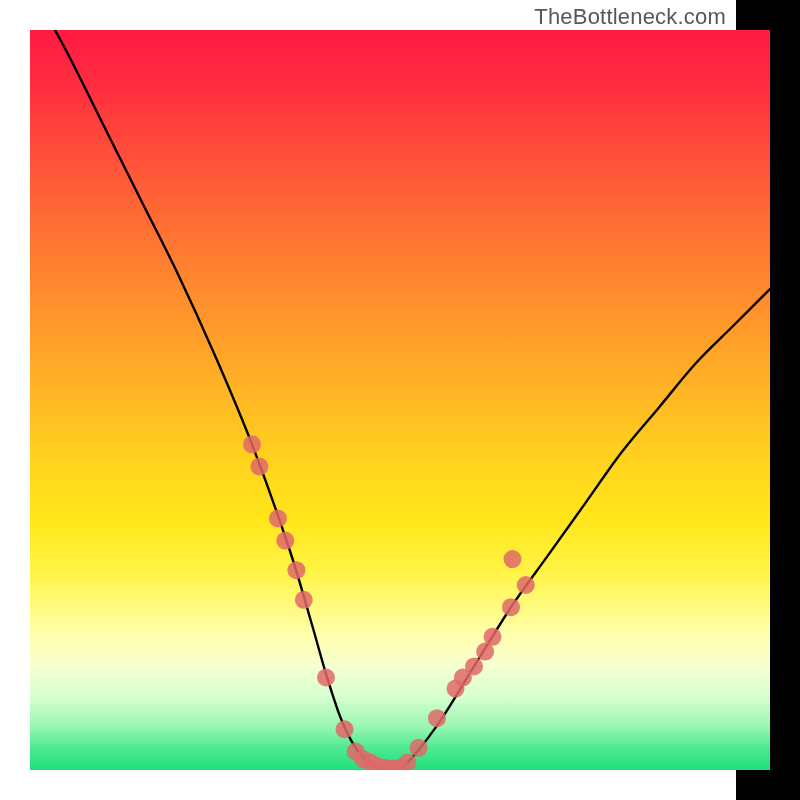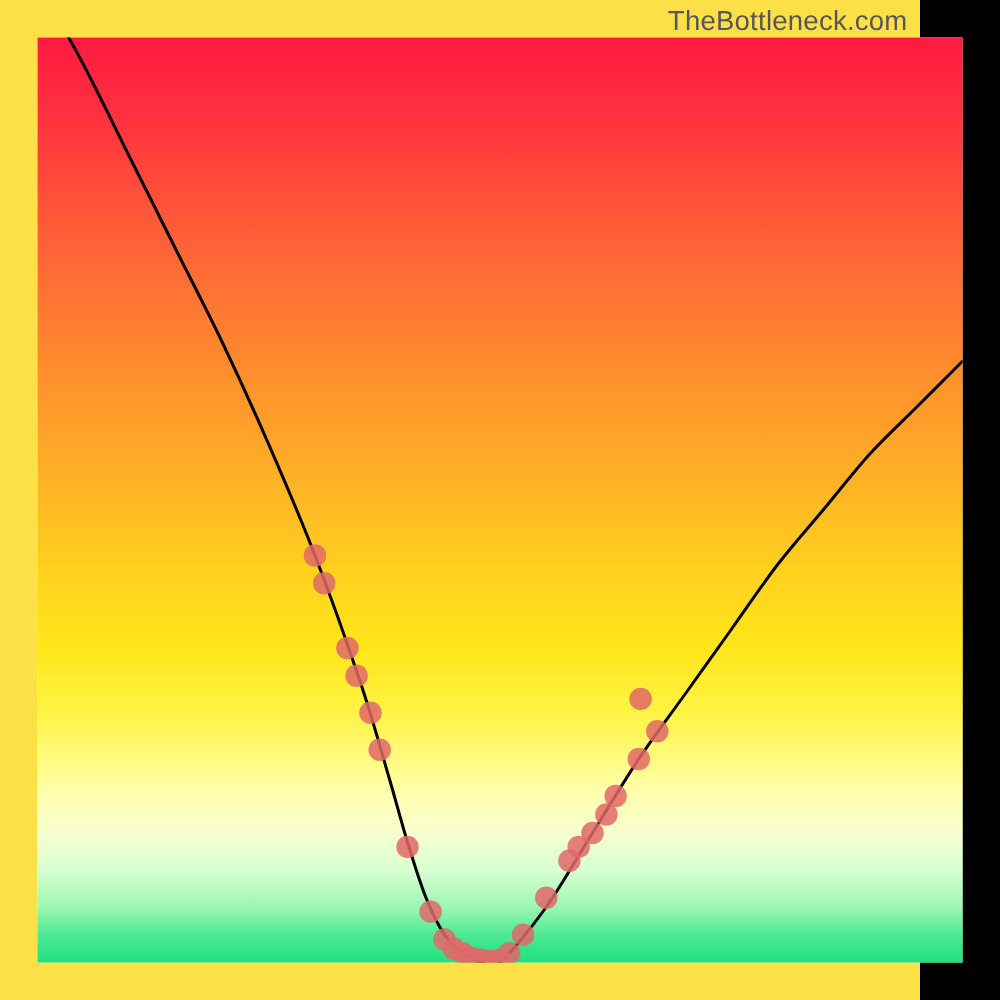--- a/index.html
+++ b/index.html
@@ -8,21 +8,21 @@
     width: 800px;
     height: 800px;
     overflow: hidden;
     background: #000;
     font-family: Arial, Helvetica, sans-serif;
   }
   .stage {
     position: relative;
     width: 736px;
     height: 800px;
-    background: #fde047;
+    background: #ffffff;
   }
   .frame {
     position: absolute;
     left: 30px;
     top: 30px;
     width: 740px;
     height: 740px;
     background: #fff;
   }
   .gradient {

